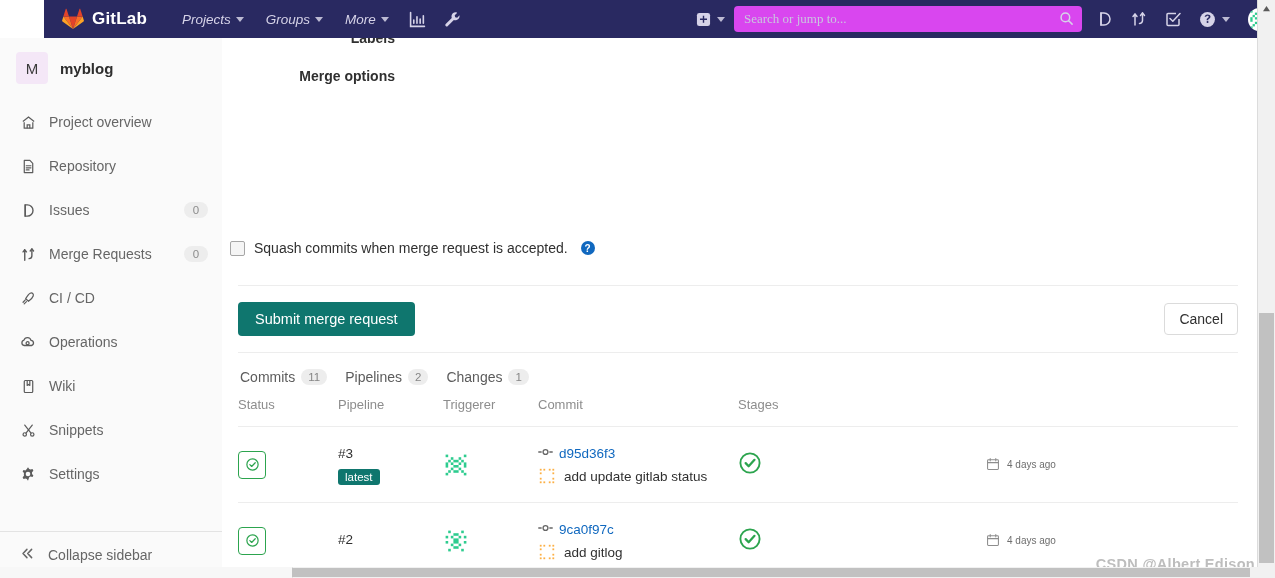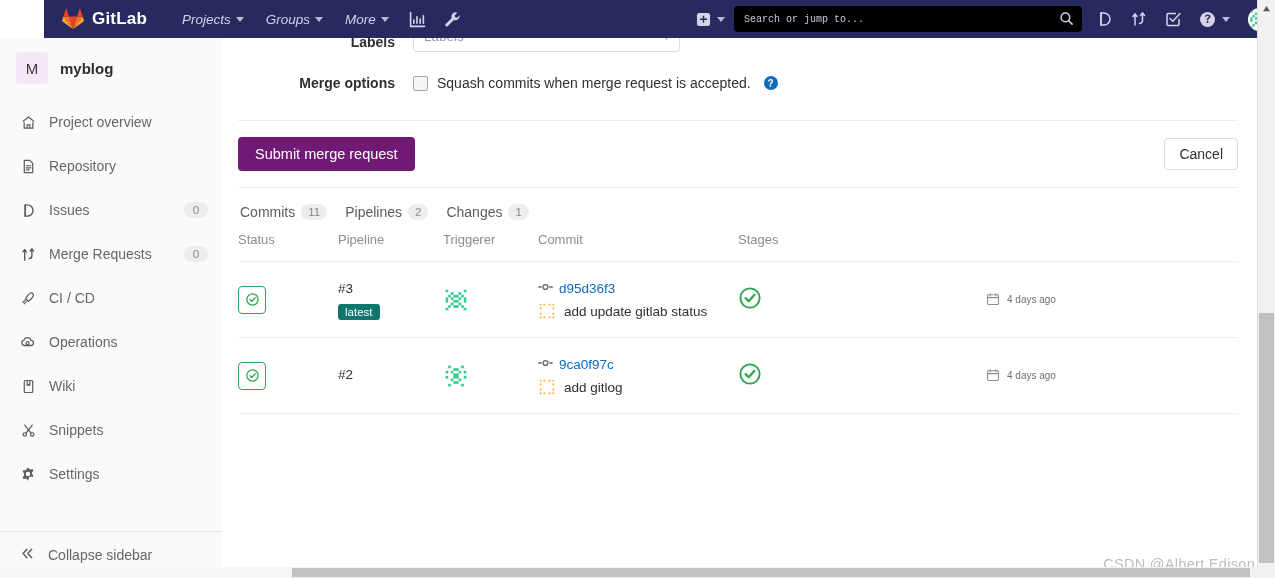--- a/index.html
+++ b/index.html
@@ -29,22 +29,22 @@
     display: flex; align-items: center; gap: 5px; cursor: pointer; white-space: nowrap; font-style: italic;
   }
   .caret { width: 0; height: 0; border-left: 4px solid transparent; border-right: 4px solid transparent; border-top: 5px solid currentColor; display:inline-block; opacity:.85; }
   .nav-icon-btn {
     color: #d6d3e8; height: 38px; display: flex; align-items: center; padding: 0 9px; cursor: pointer;
   }
   .nav-spacer { flex: 1; }
   .search-wrap { position: relative; margin: 0 6px 0 0; }
   .search-input {
     width: 310px; height: 26px; border-radius: 4px; border: 0;
-    background: #000000; color: #fff; font-size: 10px;
-    padding: 0 28px 0 10px; font-family: Liberation Mono, monospace; outline: none;
+    background: #d946ef; color: #fff; font-size: 13px;
+    padding: 0 28px 0 10px; font-family: Liberation Serif, serif; outline: none;
   }
   .search-input::placeholder { color: #c9c6de; }
   .search-glyph { position: absolute; right: 8px; top: 5px; color: #d6d3e8; pointer-events: none; }
   .avatar-nav {
     width: 23px; height: 23px; border-radius: 50%; overflow: hidden; display:block;
   }
   .nav-right { display: flex; align-items: center; padding-right: 8px; }
 
   
   .sidebar {
@@ -77,21 +77,21 @@
     color: #666; font-size: 14px; cursor: pointer;
   }
 
   
   .content {
     position: absolute; top: 38px; left: 222px; width: 1036px; height: 540px;
     background: #fff; overflow: hidden;
   }
   .inner { padding: 0 18px 0 8px; }
 
-  .form-row { display: flex; align-items: center; padding: 0; }
+  .form-row { display: flex; align-items: flex-start; padding: 0; flex-direction: column; }
   .form-label {
     width: 165px; text-align: right; padding-right: 18px; font-size: 14px;
     color: #303030; font-weight: bold; flex: 0 0 165px;
   }
   .labels-row { height: 24px; overflow: hidden; margin-top: -8px; }
   .labels-select {
     width: 245px; height: 30px; border: 1px solid #dbdbdb; border-radius: 4px;
     background: #fff; color: #999; font-size: 13.5px; padding: 0 10px;
     display: flex; align-items: center; justify-content: space-between; position: relative; top: -6px;
   }
@@ -113,21 +113,21 @@
     width: 14px; height: 14px; border-radius: 50%; background: #1068bf; color: #fff;
     font-size: 10px; font-weight: bold; display: inline-flex; align-items: center; justify-content: center;
     margin-left: 4px;
   }
 
   .submit-bar {
     margin: 22px 0 0 8px; border-top: 1px solid #ededed; border-bottom: 1px solid #ededed;
     padding: 16px 0 16px 0; display: flex; align-items: center; width: 1000px;
   }
   .btn-submit {
-    background: #701a75; color: #fff; font-size: 14.5px; border: 0; border-radius: 4px;
+    background: #0f766e; color: #fff; font-size: 14.5px; border: 0; border-radius: 4px;
     padding: 9px 17px; cursor: pointer; font-family: "Liberation Sans", sans-serif;
   }
   .btn-cancel {
     margin-left: auto; background: #fff; border: 1px solid #dbdbdb; border-radius: 4px;
     color: #303030; font-size: 14px; padding: 7px 14px; cursor: pointer;
     font-family: "Liberation Sans", sans-serif;
   }
 
   .tabs { display: flex; align-items: center; gap: 18px; margin: 16px 0 0 10px; }
   .tab {
@@ -164,21 +164,21 @@
   .identicon.sm { width: 18px; height: 18px; }
   .commit-sha { color: #1068bf; font-size: 13.5px; text-decoration: none; cursor: pointer; }
   .commit-line1 { display: flex; align-items: center; gap: 6px; }
   .commit-line2 { display: flex; align-items: center; gap: 8px; margin-top: 5px; }
   .commit-title { font-size: 13.5px; color: #303030; cursor: pointer; }
   .time-cell { display: flex; align-items: center; gap: 7px; color: #6e6e6e; font-size: 10px; padding-left: 48px; }
 
   
   .watermark {
     position: absolute; right: 20px; bottom: 6px; color: #bdbdbd; font-size: 14.5px;
-    letter-spacing: .3px; z-index: 40; pointer-events: none;
+    letter-spacing: .3px; z-index: 40; pointer-events: none; font-weight: bold;
   }
 
   
   .vscroll {
     position: absolute; top: 0; right: 0; width: 17px; height: 578px; background: #f1f1f1;
     border-left: 1px solid #dcdcdc; z-index: 60;
   }
   .vscroll-up {
     position: absolute; top: 0; left: 0; width: 17px; height: 17px; background: #f1f1f1;
     display: flex; align-items: center; justify-content: center;

